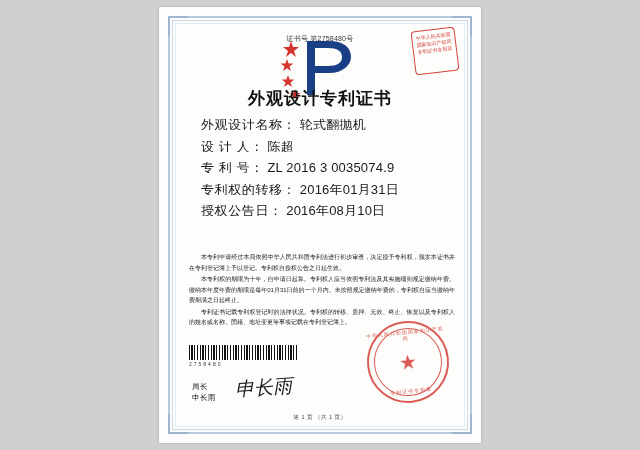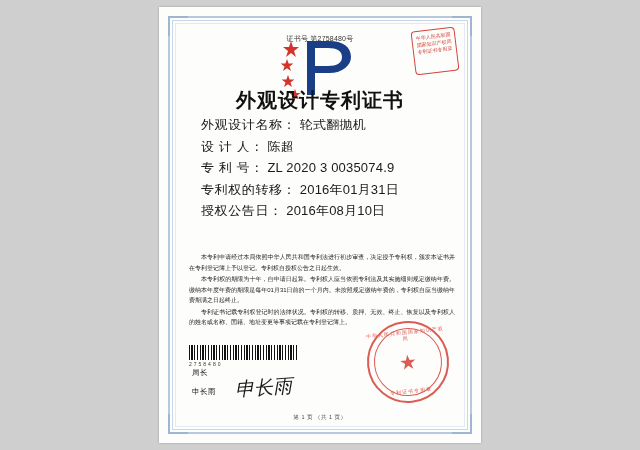--- a/index.html
+++ b/index.html
@@ -71,21 +71,21 @@
   .emblem{
     position:absolute;left:0;right:0;top:30px;height:62px;
   }
   .emblem svg{display:block;margin:0 auto;}
 
   .main-title{
     position:absolute;left:0;right:0;top:80px;
     text-align:center;
     font-family:"DejaVu Serif", serif;
     font-weight:bold;
-    font-size:20px;
+    font-size:17px;
     letter-spacing:1px;
     color:#111;
   }
 
   .fields{
     position:absolute;left:42px;right:28px;top:112px;
     font-size:13px;
     color:#1a1a1a;
     line-height:11px;
   }
@@ -115,22 +115,22 @@
       #111 0 1px, #fff 1px 2px, #111 2px 4px, #fff 4px 5px,
       #111 5px 6px, #fff 6px 8px, #111 8px 9px, #fff 9px 11px
     );
   }
   .barcode-caption{
     position:absolute;left:30px;top:354px;
     font-size:5px;color:#333;letter-spacing:2px;
   }
 
   .director{
-    position:absolute;left:33px;top:356px;
-    font-size:7.5px;line-height:19px;color:#1a1a1a;
+    position:absolute;left:33px;top:374px;
+    font-size:7.5px;line-height:11px;color:#1a1a1a;
     letter-spacing:.5px;
   }
   .signature{
     position:absolute;left:76px;top:368px;
     font-family:"DejaVu Serif", serif;
     font-size:19px;
     color:#1a1a1a;
     transform:rotate(-4deg);
     font-style:italic;
   }
@@ -207,21 +207,21 @@
       <div class="field">
         <span class="lbl">外观设计名称：</span>
         <span class="val">轮式翻抛机</span>
       </div>
       <div class="field">
         <span class="lbl">设 计 人：</span>
         <span class="val">陈超</span>
       </div>
       <div class="field">
         <span class="lbl">专 利 号：</span>
-        <span class="val">ZL 2020 3 0035074.9</span>
+        <span class="val">ZL 2016 3 0035074.9</span>
       </div>
       <div class="field">
         <span class="lbl">专利权的转移：</span>
         <span class="val">2016年01月31日</span>
       </div>
       <div class="field">
         <span class="lbl">授权公告日：</span>
         <span class="val">2016年08月10日</span>
       </div>
     </div>

